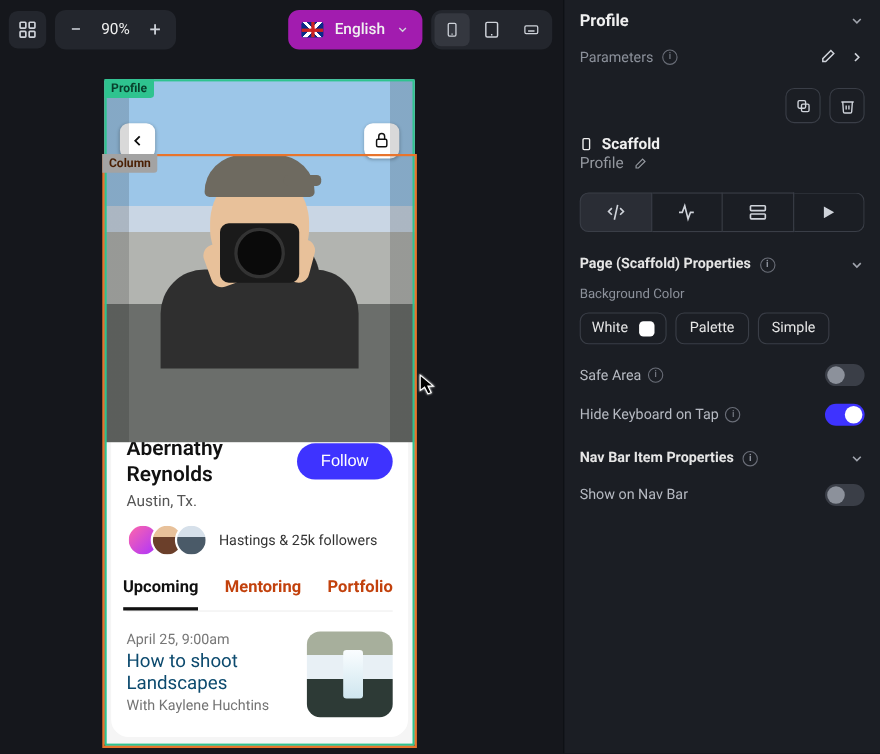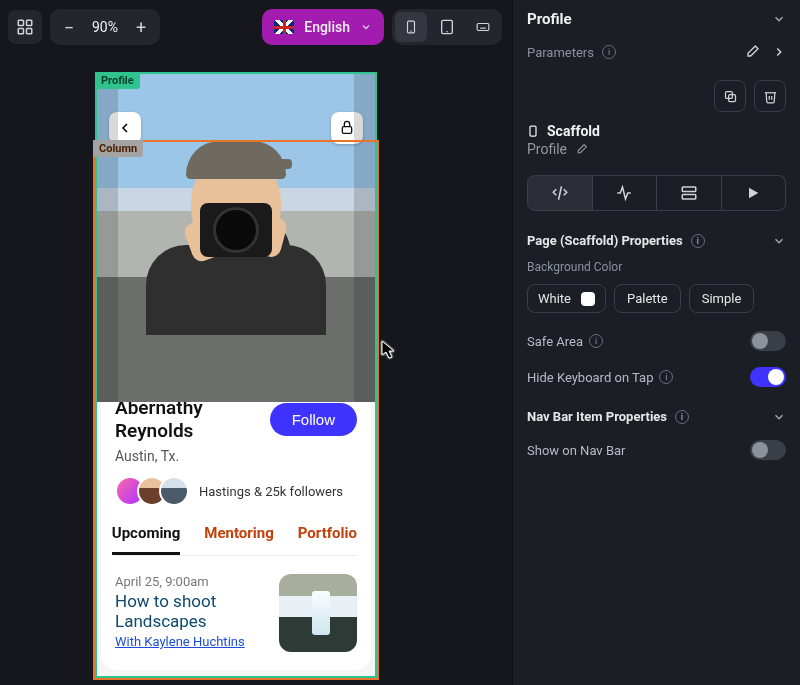--- a/index.html
+++ b/index.html
@@ -150,21 +150,21 @@
   .av2{background:linear-gradient(180deg,#e8c19a 40%,#6b3f2a 40%);}
   .av3{background:linear-gradient(180deg,#d6e0ea 40%,#4a5a68 40%);}
   .avtext{font-size:13px;color:#333;}
   .tabs{display:flex;gap:24px;margin-top:18px;border-bottom:1px solid #eee;justify-content:flex-end;}
   .tab{padding:0 0 10px 0;font-size:15px;font-weight:700;color:#c2410c;cursor:pointer;}
   .tab.active{color:#111;border-bottom:3px solid #111;}
   .event{display:flex;gap:14px;margin-top:18px;align-items:flex-start;}
   .event .etxt{flex:1;}
   .edate{font-size:13px;color:#777;}
   .etitle{font-size:17px;font-weight:400;color:#0c4a6e;margin-top:2px;}
-  .ewith{font-size:13px;color:#1d4ed8;margin-top:3px;text-decoration:underline;}
+  .ewith{font-size:13px;color:#737373;margin-top:3px;}
   .eimg{width:78px;height:78px;border-radius:12px;
     background:linear-gradient(180deg,#a7af9c 0 28%,#e8f0f5 28% 55%,#2d3a36 55% 100%);
     position:relative;overflow:hidden;}
   .eimg::before{content:"";position:absolute;left:42%;top:22%;width:18px;height:56%;
     background:linear-gradient(180deg,#fafdff,#cfe6ef);border-radius:3px;}
 
   
   .panel{
     width:288px;background:#1b1e24;border-left:1px solid #0d0f13;height:100%;
     display:flex;flex-direction:column;font-size:13px;

